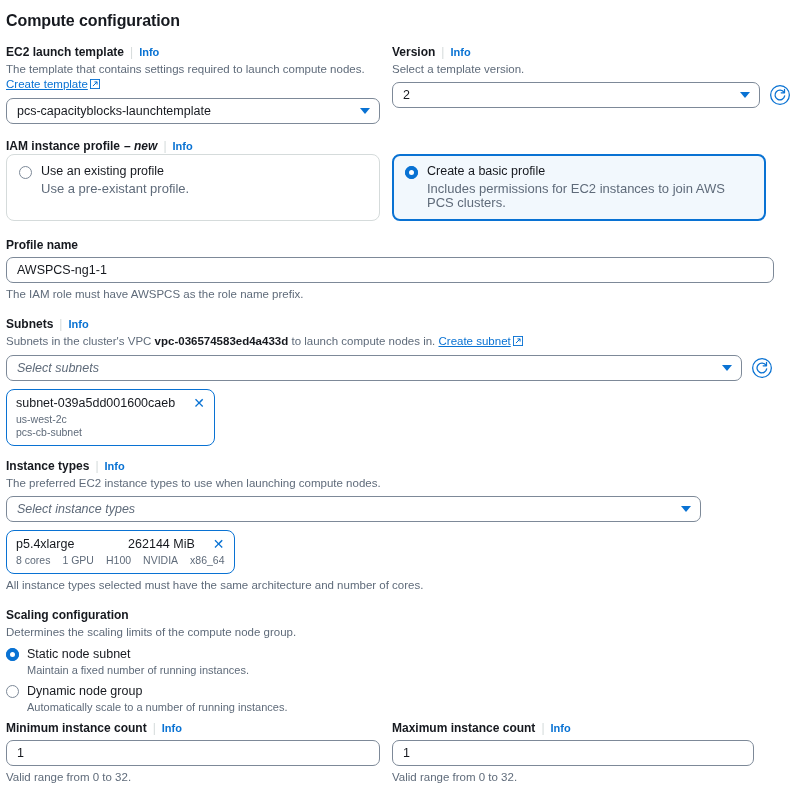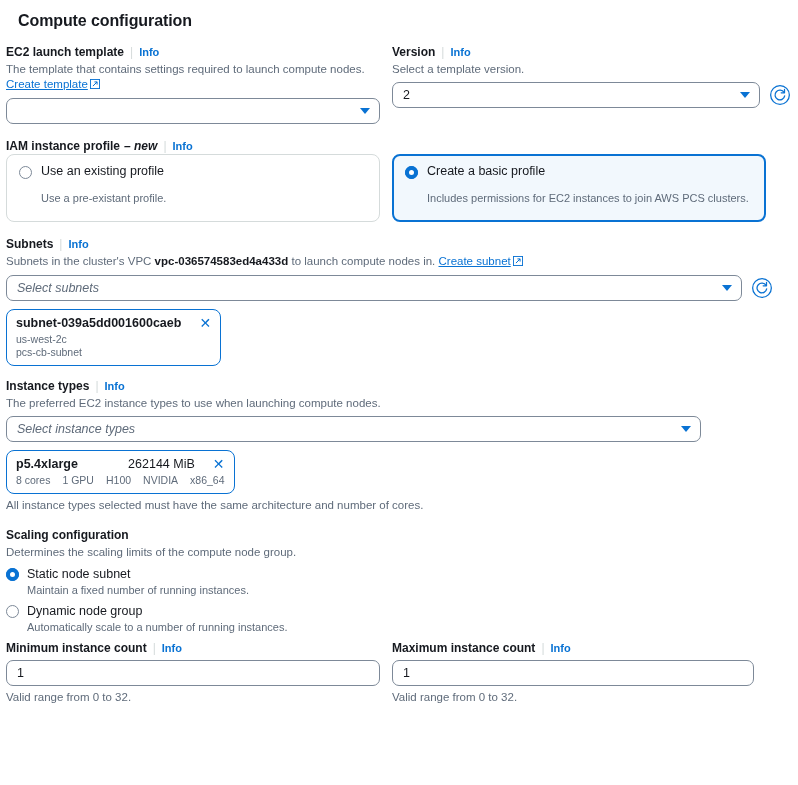--- a/index.html
+++ b/index.html
@@ -14,21 +14,21 @@
     color: #16191f;
     font-size: 12px;
     -webkit-font-smoothing: antialiased;
   }
   .page { padding: 6px 24px 0 6px; width: 798px; }
 
   h1.section-title {
     font-size: 16px;
     font-weight: bold;
     color: #16191f;
-    margin: 6px 0 14px 12px;
+    margin: 6px 0 14px 0;
     letter-spacing: -0.1px;
   }
 
   .row2 { display: flex; gap: 12px; align-items: flex-start; }
   .col-left { width: 374px; flex: 0 0 374px; }
   .col-right { width: 400px; flex: 0 0 400px; }
   .lbl {
     font-size: 12px;
     font-weight: bold;
     color: #16191f;
@@ -131,21 +131,21 @@
     gap: 9px;
     cursor: pointer;
   }
   .tile.selected {
     border: 2px solid #0972d3;
     background: #f2f8fd;
     padding: 8px 11px 9px 11px;
   }
   .tile .tile-body { padding-top: 0px; }
   .tile-title { font-size: 12.5px; color: #16191f; line-height: 15px; }
-  .tile-desc { font-size: 11px; color: #5f6b7a; margin-top: 12px; line-height: 14px; }
+  .tile-desc { font-size: 13px; color: #5f6b7a; margin-top: 3px; line-height: 14px; }
 
   .radio {
     flex: 0 0 auto;
     width: 13px; height: 13px;
     border-radius: 50%;
     border: 1.5px solid #7d8998;
     background: #fff;
     margin-top: 2px;
     position: relative;
   }
@@ -193,21 +193,21 @@
     padding: 6px 9px 7px 9px;
     margin-top: 8px;
   }
   .token-row1 {
     display: flex;
     align-items: center;
     gap: 10px;
     font-size: 12.5px;
     color: #16191f;
   }
-  .token-name { font-weight: bold; }
+  .token-name { font-weight: normal; }
   .token-mem { margin-left: auto; font-weight: normal; }
   .token-x {
     color: #0972d3;
     font-size: 14px;
     line-height: 10px;
     cursor: pointer;
     margin-left: 8px;
     font-weight: 400;
   }
   .token-sub {
@@ -239,20 +239,21 @@
         <span class="info-link">Info</span>
       </div>
       <div class="desc">
         <span>The template that contains settings required to launch compute nodes.</span>
         <span class="link"><span>Create template</span><span class="ext-icon"><svg width="10" height="10" viewBox="0 0 12 12">
                 <rect x="0.5" y="0.5" width="11" height="11" fill="none" stroke="#0972d3" stroke-width="1.2"></rect>
                 <path d="M3.5 8.5 L8.5 3.5 M5.3 3.5 H8.5 V6.7" fill="none" stroke="#0972d3" stroke-width="1.2"></path>
               </svg></span></span>
       </div>
       <div class="select">
+        <span class="sel-val">pcs-capacityblocks-launchtemplate</span>
         <span class="caret"></span>
       </div>
     </div>
 
     <div class="col-right">
       <div class="lbl">
         <span>Version</span>
         <span class="divider-pipe">|</span>
         <span class="info-link">Info</span>
       </div>
@@ -293,20 +294,30 @@
       <div class="tile selected">
         <span class="radio on"></span>
         <span class="tile-body">
           <span class="tile-title" style="display:block">Create a basic profile</span>
           <span class="tile-desc" style="display:block">Includes permissions for EC2 instances to join AWS PCS clusters.</span>
         </span>
       </div>
     </div>
   </div>
 
+  <div class="mt16">
+    <div class="lbl">
+      <span>Profile name</span>
+    </div>
+    <div style="height:4px"></div>
+    <div class="input">
+      <span>AWSPCS-ng1-1</span>
+    </div>
+    <div class="hint">The IAM role must have AWSPCS as the role name prefix.</div>
+  </div>
 
   <div class="mt14">
     <div class="lbl">
       <span>Subnets</span>
       <span class="divider-pipe">|</span>
       <span class="info-link">Info</span>
     </div>
     <div class="desc">
       <span>Subnets in the cluster's VPC</span>
       <span class="mono-bold">vpc-036574583ed4a433d</span>

